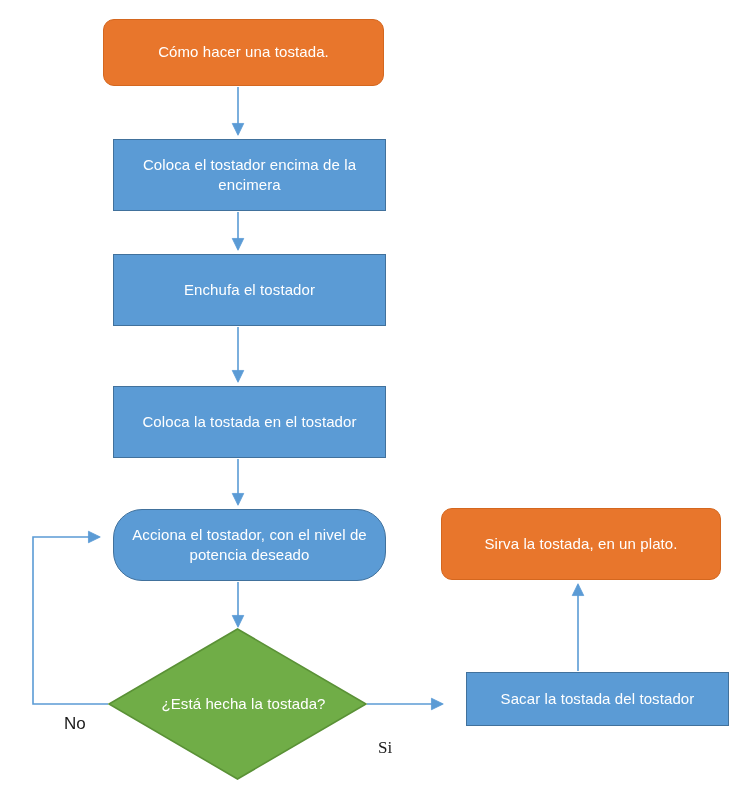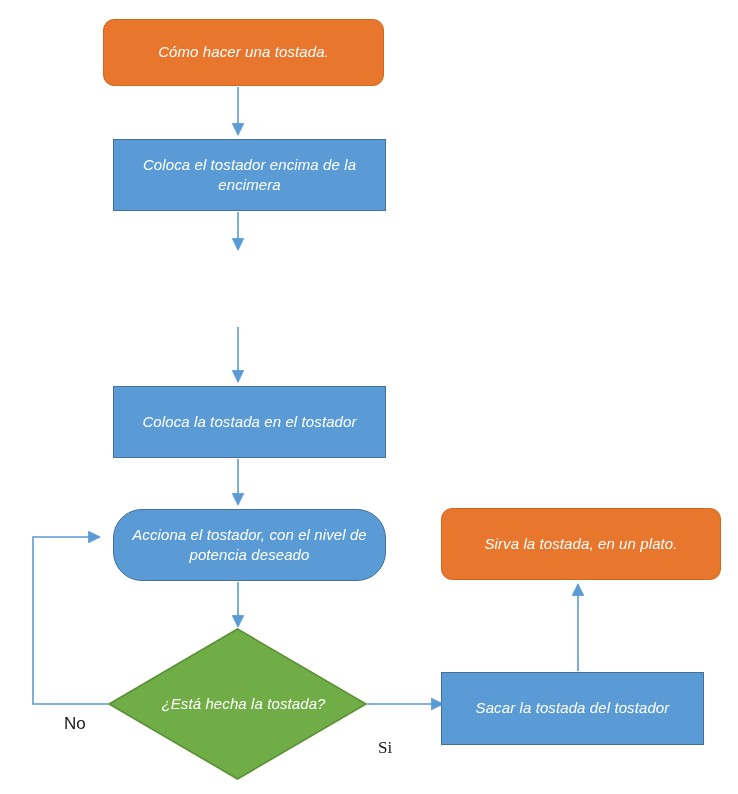--- a/index.html
+++ b/index.html
@@ -30,21 +30,20 @@
     display: flex;
     align-items: center;
     justify-content: center;
     text-align: center;
     color: #ffffff;
     font-size: 15px;
     line-height: 1.35;
     letter-spacing: 0.1px;
     padding: 4px 18px;
     z-index: 3;
-    font-style: italic;
   }
   .node-terminator {
     background: #E8762C;
     border: 1.6px solid #D4671F;
     border-radius: 11px;
   }
   .node-process {
     background: #5B9BD5;
     border: 1.6px solid #41719C;
     border-radius: 0;
@@ -102,34 +101,37 @@
   </svg>
 
   <div class="node node-terminator" style="left:103px; top:19px; width:281px; height:67px;">
     <span>Cómo hacer una tostada.</span>
   </div>
 
   <div class="node node-process" style="left:104px; top:139px; width:273px; height:72px;">
     <span>Coloca el tostador encima de la encimera</span>
   </div>
 
+  <div class="node node-process" style="left:104px; top:254px; width:273px; height:72px;">
+    <span>Enchufa el tostador</span>
+  </div>
 
   <div class="node node-process" style="left:104px; top:386px; width:273px; height:72px;">
     <span>Coloca la tostada en el tostador</span>
   </div>
 
   <div class="node node-process" style="left:104px; top:509px; width:273px; height:72px;border-radius:29px;">
     <span>Acciona el tostador, con el nivel de potencia deseado</span>
   </div>
 
   <div class="node node-decision" style="left:109px; top:629px; width:257px; height:150px;">
     <span class="decision-text">¿Está hecha la tostada?</span>
   </div>
 
-  <div class="node node-process" style="left:432px; top:672px; width:263px; height:73px;">
+  <div class="node node-process" style="left:457px; top:672px; width:263px; height:54px;">
     <span>Sacar la tostada del tostador</span>
   </div>
 
   <div class="node node-terminator" style="left:441px; top:508px; width:280px; height:72px;">
     <span>Sirva la tostada, en un plato.</span>
   </div>
 
   <div class="edge-label" style="left:64px; top:690px;margin-top:24px;">No</div>
   <div class="edge-label" style="left:378px; top:738px;font-family:Liberation Serif, serif;">Si</div>
 

